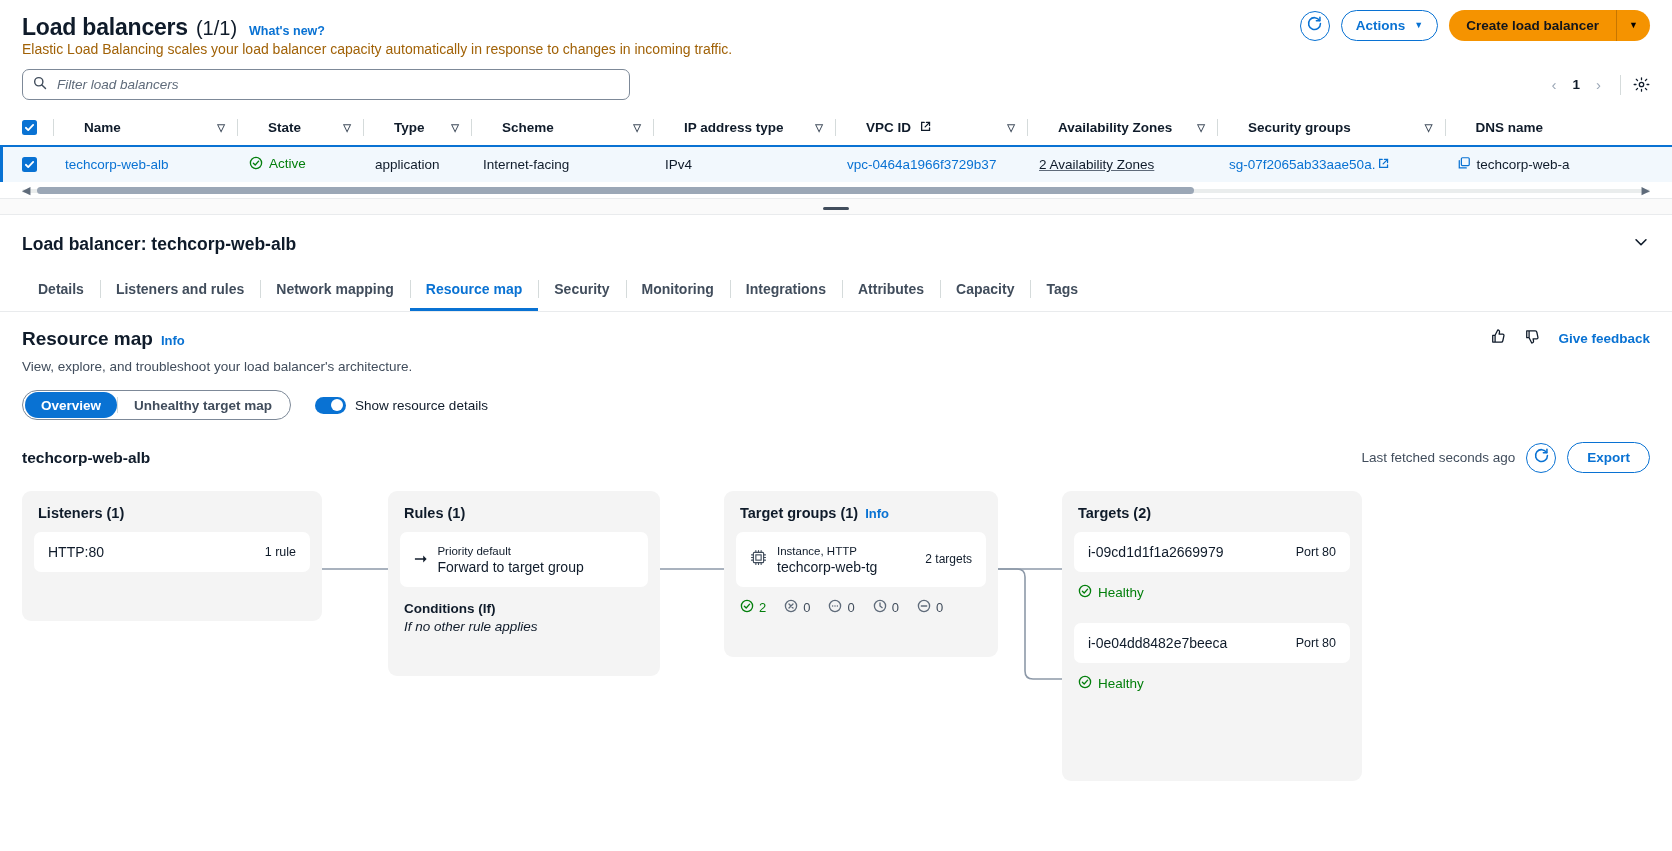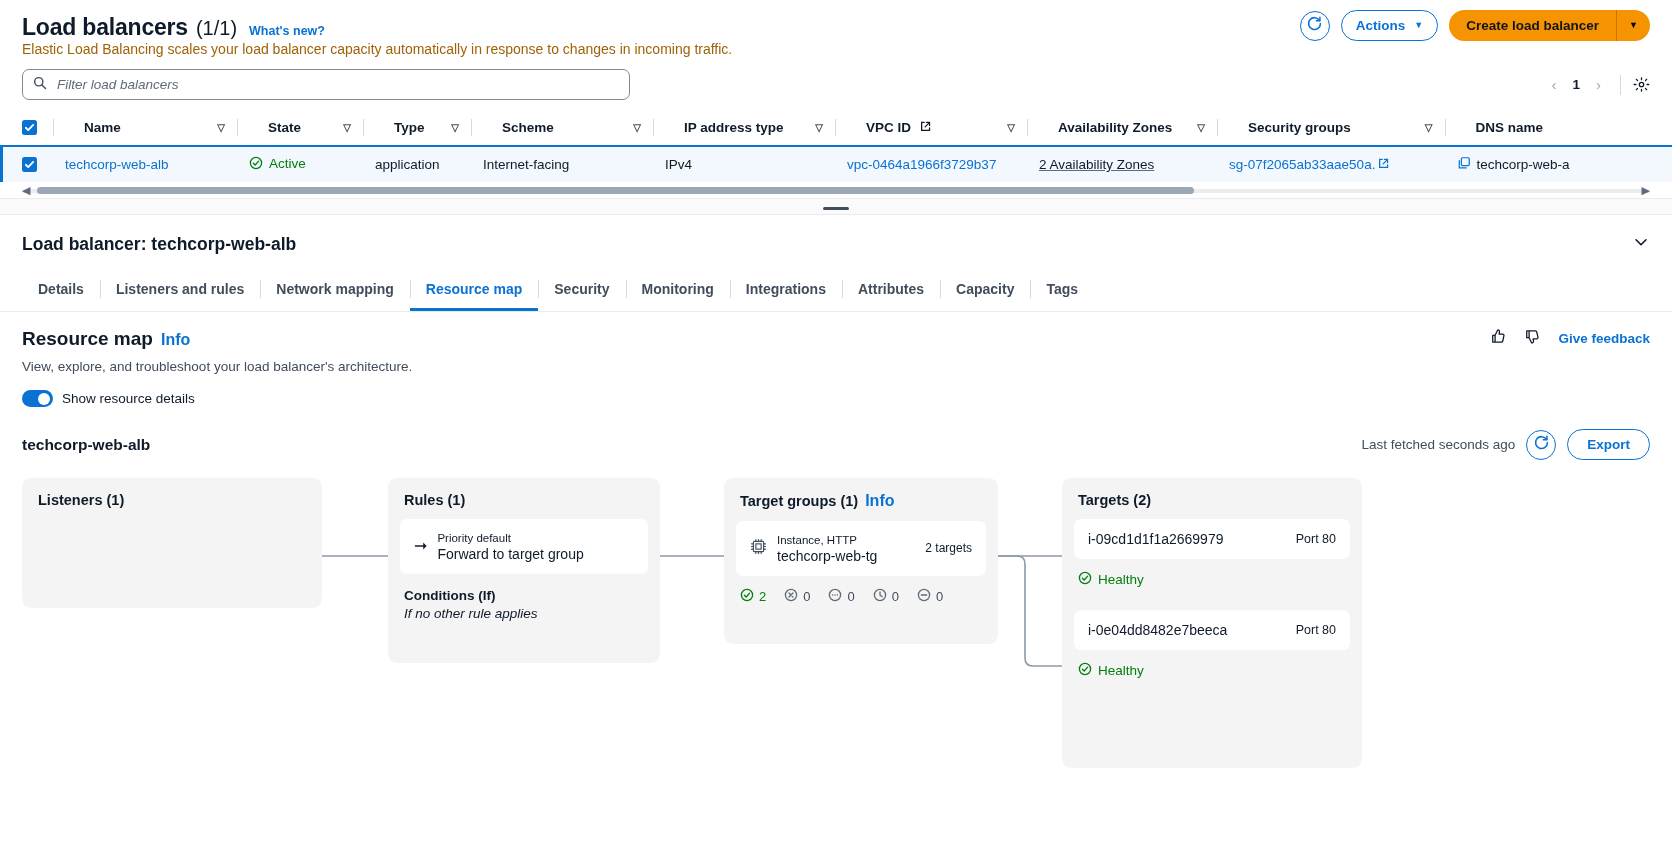--- a/index.html
+++ b/index.html
@@ -128,21 +128,21 @@
   }
   .tab + .tab::before {
     content:""; position:absolute; left:0; top:9px; bottom:10px; width:1px; background:#d5dbdb;
   }
   .tab.active { color:#0972d3; border-bottom-color:#0972d3; }
 
   
   .rm { padding:16px 22px 0 22px; position:relative; }
   .rm-head { display:flex; align-items:baseline; gap:8px; }
   .rm-head h2 { font-size:19px; font-weight:700; margin:0; }
-  .info-lnk { font-size:16px; font-weight:700; color:#0972d3; cursor:pointer; }
+  .info-lnk { font-size:13px; font-weight:700; color:#0972d3; cursor:pointer; }
   .rm-sub { font-size:13.5px; color:#414d5c; margin-top:9px; }
   .rm-feedback { position:absolute; right:22px; top:16px; display:flex; align-items:center; gap:17px; }
   .rm-feedback .gf { font-size:13.5px; font-weight:700; color:#0972d3; cursor:pointer; }
 
   .seg-row { display:flex; align-items:center; gap:24px; margin-top:16px; }
   .seg {
     display:flex; align-items:center; border:1px solid #7d8998;
     border-radius:17px; height:30px; padding:2px; background:#fff;
   }
   .seg-item {
@@ -446,20 +446,25 @@
       <span>
         <svg width="17" height="17" viewBox="0 0 20 20" fill="none" stroke="#0f1b2a" stroke-width="1.5">
           <path d="M6 11.4v-8H3.2v8H6Zm0 0 3.1 6.3c1.6-.1 2.3-1 2.1-2.5l-.5-2.5h4.3c1 0 1.6-.7 1.4-1.7l-1.3-6c-.2-.9-.8-1.6-1.8-1.6H6" stroke-linejoin="round"></path>
         </svg>
       </span>
       <a class="gf" href="#">Give feedback</a>
     </div>
     <div class="rm-sub">View, explore, and troubleshoot your load balancer's architecture.</div>
 
     <div class="seg-row">
+      <div class="seg">
+        <div class="seg-item on">Overview</div>
+        <div class="seg-div"></div>
+        <div class="seg-item">Unhealthy target map</div>
+      </div>
       <div class="toggle-row">
         <div class="toggle">
           <div class="knob"></div>
         </div>
         <span class="toggle-label">Show resource details</span>
       </div>
     </div>
 
     <div class="rm-name-row">
       <span class="rm-name">techcorp-web-alb</span>
@@ -480,20 +485,24 @@
     <div class="graph">
       <svg class="edges" viewBox="0 0 1628 300" preserveAspectRatio="none">
         <path d="M300 78 L366 78" stroke="#8d99a8" stroke-width="1.6" fill="none"></path>
         <path d="M638 78 L702 78" stroke="#8d99a8" stroke-width="1.6" fill="none"></path>
         <path d="M976 78 L995 78 Q1003 78 1003 86 L1003 180 Q1003 188 1011 188 L1040 188" stroke="#8d99a8" stroke-width="1.6" fill="none"></path>
         <path d="M976 78 L1040 78" stroke="#8d99a8" stroke-width="1.6" fill="none"></path>
       </svg>
 
       <div class="col" style="left:0; width:300px; height:130px;">
         <div class="col-title">Listeners (1)</div>
+        <div class="node">
+          <span class="grow node-main">HTTP:80</span>
+          <span class="node-right">1 rule</span>
+        </div>
       </div>
 
       <div class="col" style="left:366px; width:272px; height:185px;">
         <div class="col-title">Rules (1)</div>
         <div class="node">
           <span class="arrow-ico">➞</span>
           <span class="grow">
             <span class="node-sub" style="display:block">Priority default</span>
             <span class="node-main" style="display:block">Forward to target group</span>
           </span>

